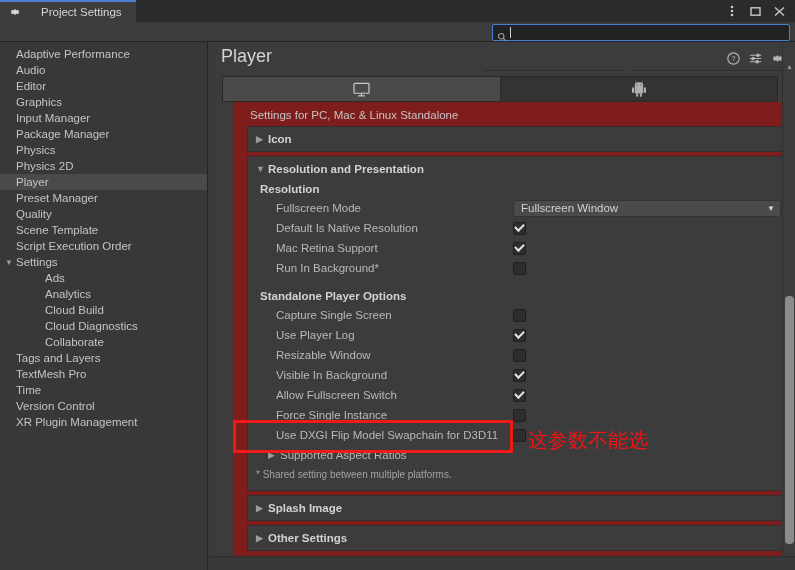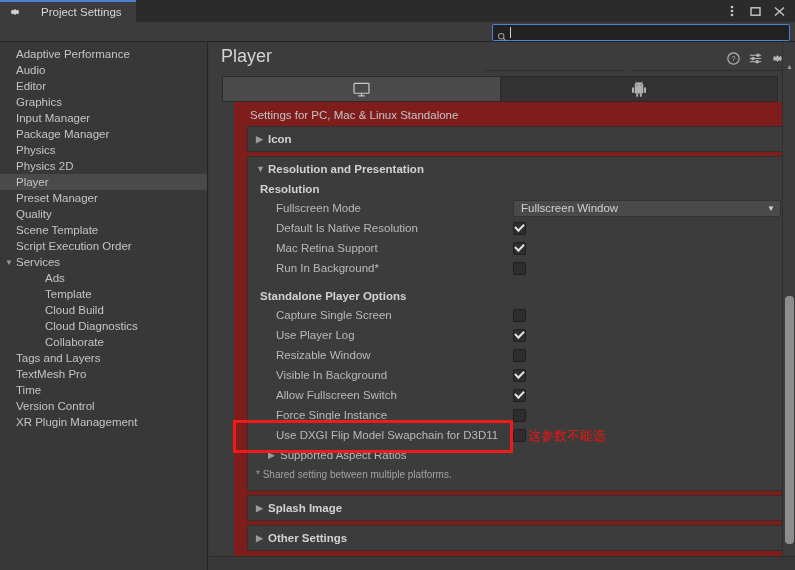--- a/index.html
+++ b/index.html
@@ -225,21 +225,21 @@
   .anno-box {
     position: absolute;
     left: 233px; top: 420px;
     width: 280px; height: 33px;
     border: 3px solid #ef1b1b;
     pointer-events: none;
   }
   .anno-text {
     position: absolute;
     left: 528px; top: 427px;
-    font-size: 13px; color: #f01414;
+    font-size: 20px; color: #f01414;
     white-space: nowrap;
   }
 
   
   .vscroll {
     position: absolute; right: 0; top: 42px;
     width: 13px; height: 528px;
     background: #3c3c3c;
     border-left: 1px solid #2f2f2f;
   }
@@ -319,23 +319,23 @@
         <div class="side-item"><span>Graphics</span></div>
         <div class="side-item"><span>Input Manager</span></div>
         <div class="side-item"><span>Package Manager</span></div>
         <div class="side-item"><span>Physics</span></div>
         <div class="side-item"><span>Physics 2D</span></div>
         <div class="side-item selected"><span>Player</span></div>
         <div class="side-item"><span>Preset Manager</span></div>
         <div class="side-item"><span>Quality</span></div>
         <div class="side-item"><span>Scene Template</span></div>
         <div class="side-item"><span>Script Execution Order</span></div>
-        <div class="side-item"><span class="tri">▼</span><span>Services</span></div>
+        <div class="side-item"><span class="tri">▼</span><span>Settings</span></div>
         <div class="side-item lvl1"><span>Ads</span></div>
-        <div class="side-item lvl1"><span>Template</span></div>
+        <div class="side-item lvl1"><span>Analytics</span></div>
         <div class="side-item lvl1"><span>Cloud Build</span></div>
         <div class="side-item lvl1"><span>Cloud Diagnostics</span></div>
         <div class="side-item lvl1"><span>Collaborate</span></div>
         <div class="side-item"><span>Tags and Layers</span></div>
         <div class="side-item"><span>TextMesh Pro</span></div>
         <div class="side-item"><span>Time</span></div>
         <div class="side-item"><span>Version Control</span></div>
         <div class="side-item"><span>XR Plugin Management</span></div>
       </div>
   </div>

